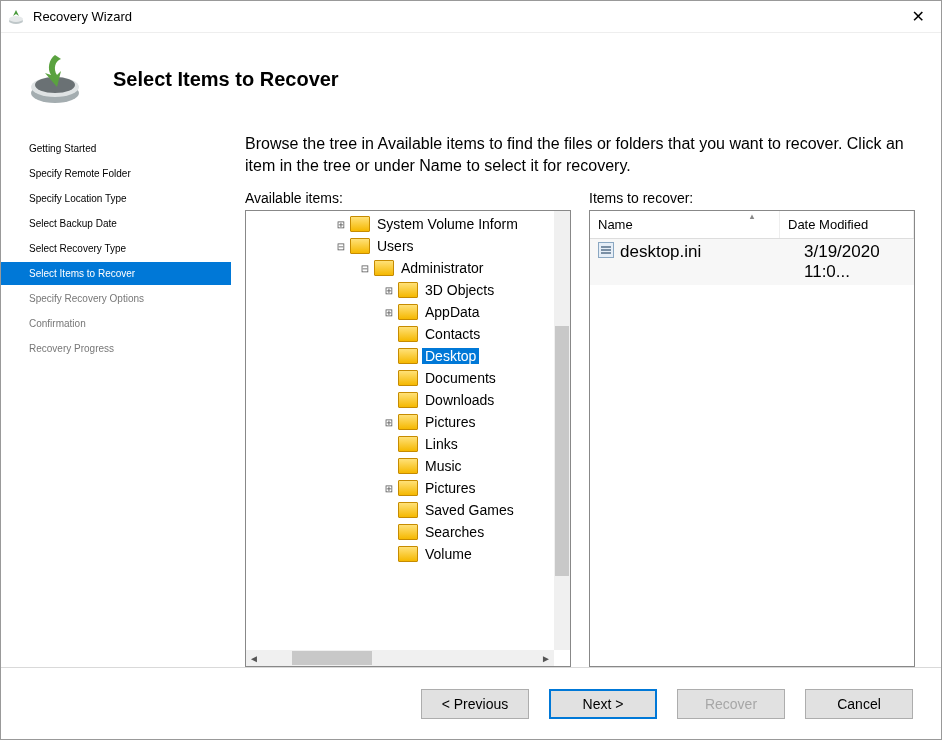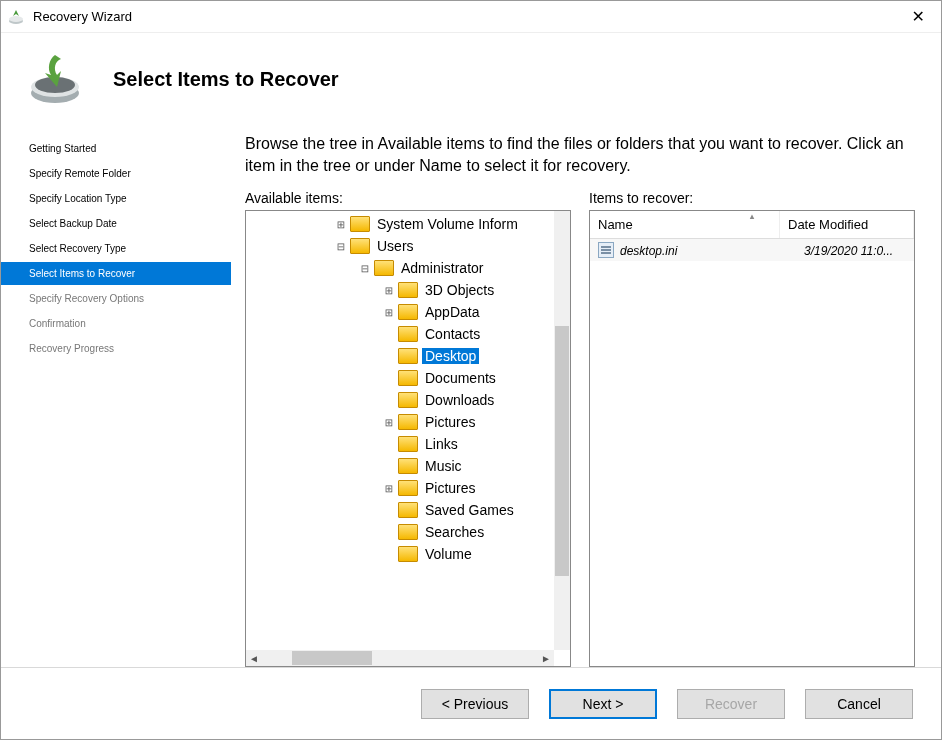--- a/index.html
+++ b/index.html
@@ -34,21 +34,21 @@
 .tree .lbl.sel { background: #0078d7; color: #fff; }
 .vtrack { position: absolute; top: 0; right: 0; width: 16px; bottom: 16px; background: #f0f0f0; }
 .vthumb { position: absolute; left: 1px; right: 1px; top: 115px; height: 250px; background: #c8c8c8; }
 .htrack { position: absolute; left: 0; right: 16px; bottom: 0; height: 16px; background: #f0f0f0; display:flex; align-items:center;}
 .harrow{width:16px;height:16px;display:flex;align-items:center;justify-content:center;color:#555;font-size:10px;}
 .hthumb { height: 14px; flex:0 0 80px; margin-left:30px; background: #c8c8c8; }
 .list-head { display: flex; border-bottom: 1px solid #ddd; background:#fff;}
 .list-head .col { font-size: 13px; padding: 6px 8px; color: #000; border-right: 1px solid #eee;}
 .col-name { flex: 0 0 190px; }
 .col-date { flex: 1; }
-.list-row { display: flex; align-items: flex-end; padding: 3px 8px; font-size: 12px; background: #f7f7f7; font-style: italic; }
+.list-row { display: flex; align-items: flex-start; padding: 3px 8px; font-size: 17px; background: #f7f7f7; }
 .list-row .fic { width: 16px; height: 16px; margin-right: 6px; background: #e6eef7; border: 1px solid #8aa7c2; position:relative;}
 .list-row .fic::after{content:"";position:absolute;left:2px;top:3px;right:2px;height:2px;background:#7a8fa5;box-shadow:0 3px 0 #7a8fa5,0 6px 0 #7a8fa5;}
 .list-row .c-name { flex: 0 0 184px; }
 .list-row .c-date { flex: 1; }
 .footer { height: 72px; border-top: 1px solid #d9d9d9; display: flex; align-items: center; justify-content: flex-end; padding: 0 28px; gap: 20px;}
 .footer button { min-width: 108px; height: 30px; font-size: 14px; background: #e1e1e1; border: 1px solid #adadad; cursor: pointer; }
 .footer button.primary { border: 2px solid #0078d7; background: #e1e1e1; }
 .footer button:disabled { color: #a7a7a7; }
 .sort-ind{font-size:9px;color:#888;position:absolute;left:50%;transform:translateX(-50%);top:0;}
 .list-head{position:relative;}

